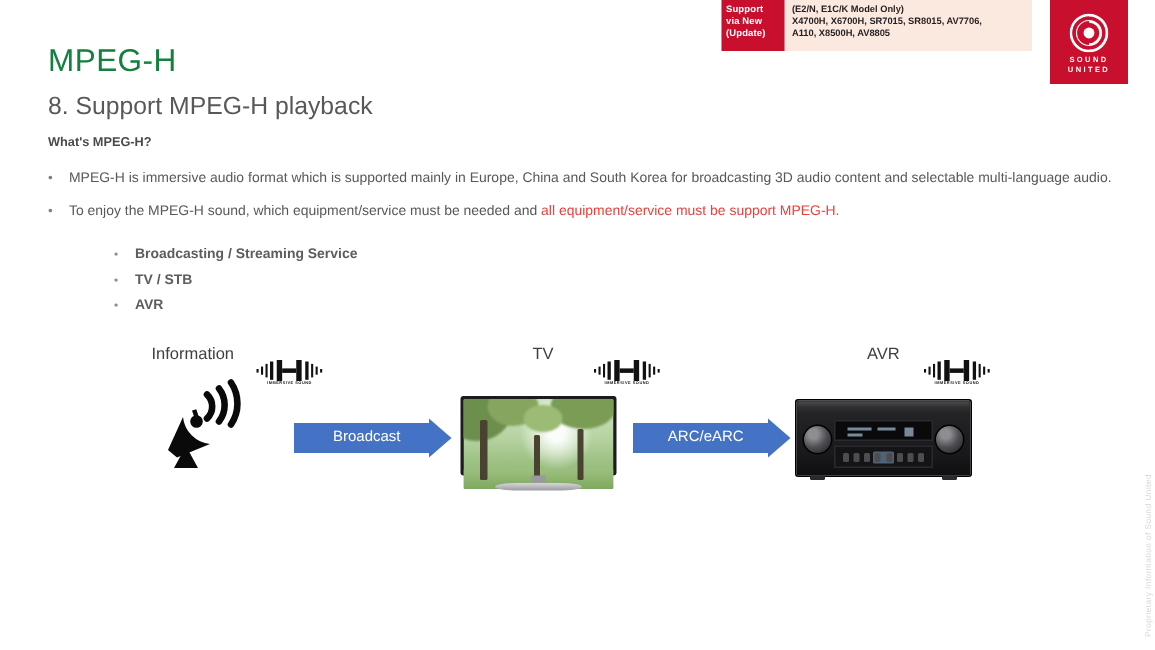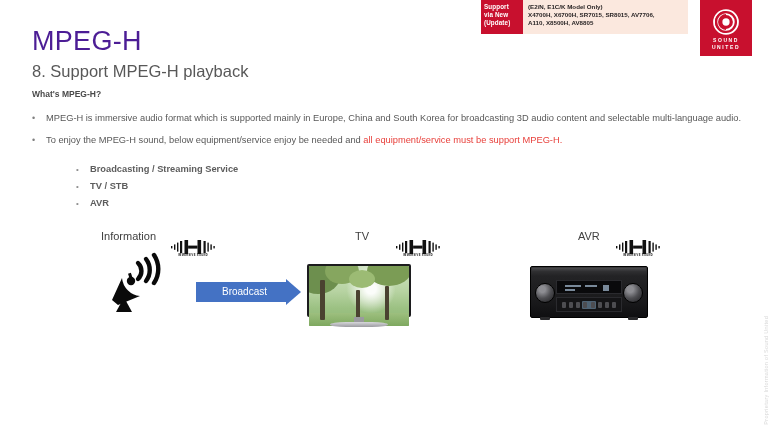--- a/index.html
+++ b/index.html
@@ -18,21 +18,21 @@
   .support-banner .models div{white-space:nowrap;}
 
   
   .su-logo{position:absolute;left:700px;top:0;width:52px;height:56px;background:#c8102e;}
   .su-mark{position:absolute;left:50%;top:9px;transform:translateX(-50%);
            width:26px;height:26px;}
   .su-text{position:absolute;left:0;right:0;top:37px;text-align:center;color:#fff;
            font-size:5px;font-weight:bold;letter-spacing:1.6px;line-height:7px;}
 
   
-  .title{position:absolute;left:32px;top:26px;font-size:27px;color:#4c1d95;
+  .title{position:absolute;left:32px;top:26px;font-size:21px;color:#15803d;
          letter-spacing:.3px;line-height:30px;}
   .subtitle{position:absolute;left:32px;top:61px;font-size:16.5px;color:#585858;
             line-height:20px;}
   .whats{position:absolute;left:32px;top:89px;font-size:8.5px;font-weight:bold;
          color:#4a4a4a;}
 
   
   .bullets{position:absolute;left:30px;top:112px;width:716px;}
   .b-row{display:flex;margin-bottom:9px;}
   .b-dot{width:14px;flex:none;font-size:9px;line-height:13px;color:#808080;
@@ -148,21 +148,21 @@
 <div class="subtitle">8. Support MPEG-H playback</div>
 <div class="whats">What's MPEG-H?</div>
 
 <div class="bullets">
   <div class="b-row">
     <div class="b-dot">•</div>
     <div class="b-txt"><span>MPEG-H is immersive audio format which is supported mainly in Europe, China and South Korea for broadcasting 3D audio content and selectable multi-language audio.</span></div>
   </div>
   <div class="b-row">
     <div class="b-dot">•</div>
-    <div class="b-txt"><span>To enjoy the MPEG-H sound, below equipment/service enjoy be needed and </span><span class="red">all equipment/service must be support MPEG-H.</span></div>
+    <div class="b-txt"><span>To enjoy the MPEG-H sound, which equipment/service must be needed and </span><span class="red">all equipment/service must be support MPEG-H.</span></div>
   </div>
 </div>
 
 <div class="subbullets">
   <div class="s-row">
     <div class="s-dot">•</div>
     <div class="s-txt">Broadcasting / Streaming Service</div>
   </div>
   <div class="s-row">
     <div class="s-dot">•</div>
@@ -248,20 +248,25 @@
       <div class="canopy" style="left:58px;top:-10px;width:44px;height:30px;background:#7b9c55;"></div>
       <div class="canopy" style="left:40px;top:4px;width:26px;height:18px;background:#9cbb74;"></div>
       <div class="trunk" style="left:11px;height:40px;width:5px;"></div>
       <div class="trunk" style="left:47px;height:30px;"></div>
       <div class="trunk" style="left:76px;height:34px;"></div>
     </div>
     <div class="neck"></div>
     <div class="stand"></div>
   </div>
 
+  <div class="arrow" style="left:422px;top:58px;width:105px;">
+    <div class="body" style="width:90px;"></div>
+    <div class="head" style="left:90px;"></div>
+    <div class="lbl">ARC/eARC</div>
+  </div>
 
   <div class="node-label" style="left:578px;top:5px;">AVR</div>
 
   <div class="mh" style="left:615px;top:16px;">
     <svg class="bars" viewBox="0 0 46 14">
       <g fill="#111">
         <rect x="1" y="6" width="1.4" height="2.4"></rect>
         <rect x="4" y="4.4" width="1.4" height="5.4"></rect>
         <rect x="7" y="2.6" width="1.4" height="9"></rect>
         <rect x="10" y="1" width="2.2" height="12.2"></rect>

